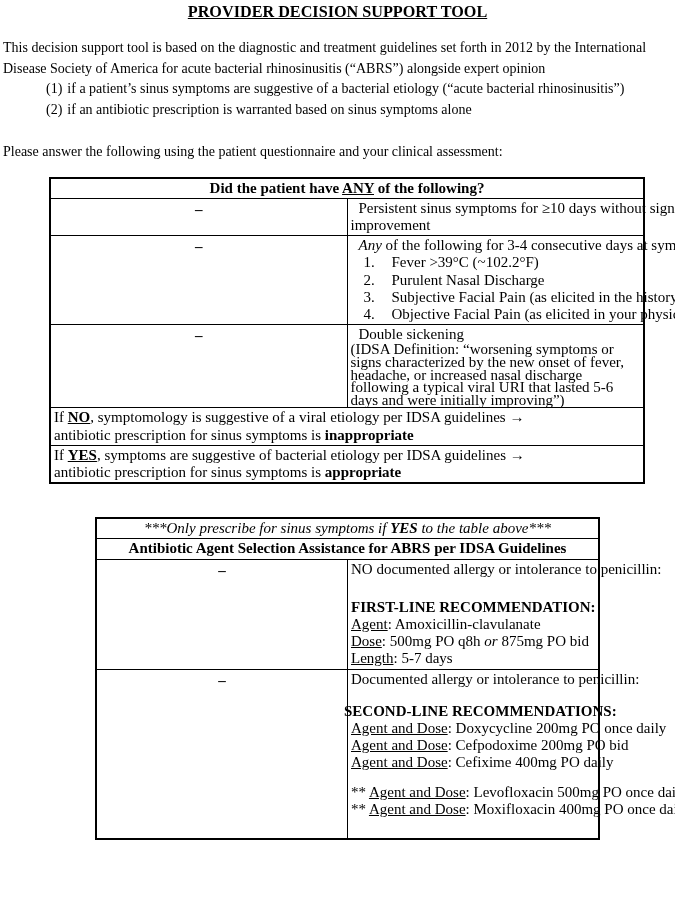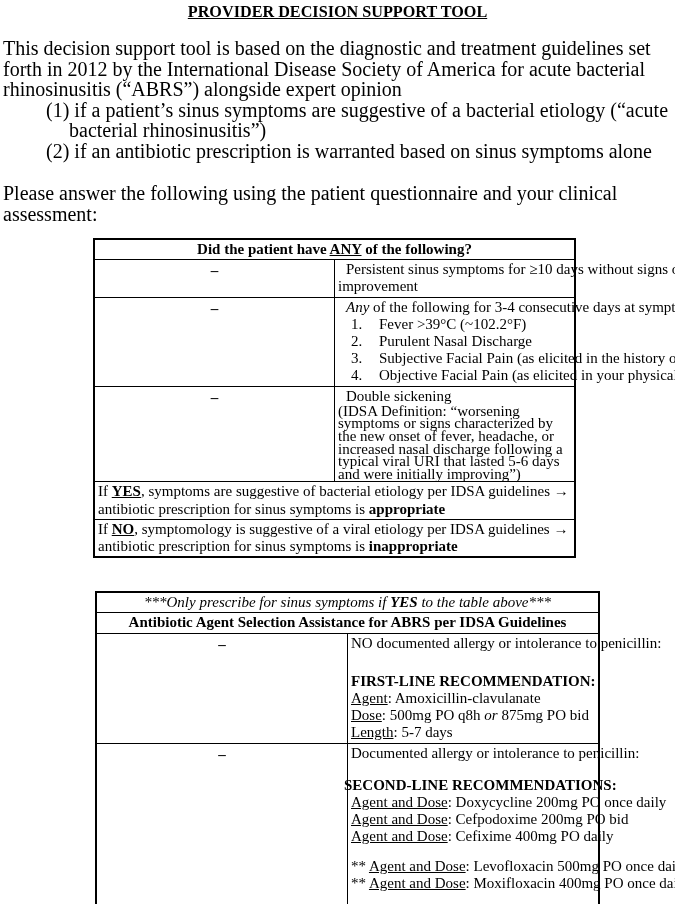--- a/index.html
+++ b/index.html
@@ -3,39 +3,39 @@
 <meta charset="utf-8">
 <style>
   html,body{margin:0;padding:0;background:#fff;}
   body{width:675px;height:904px;overflow:hidden;color:#000;
        font-family:"Liberation Serif","DejaVu Serif",serif;}
   .page{box-sizing:border-box;width:675px;height:904px;padding:0 3px 0 3px;}
 
   
   .title{font-size:16.2px;font-weight:bold;text-decoration:underline;
          text-align:center;margin:3px 0 0 0;}
-  .bodytext{font-size:20px;line-height:20.5px;}
+  .bodytext{font-size:14px;line-height:20.5px;}
   .intro{margin:16px 0 0 0;}
   .decide{margin:18px 0 0 0;}
   .d-item{padding-left:66px;text-indent:-23px;}
   .d-num{padding-right:5px;}
   .instruction{margin:22px 0 0 0;}
 
   
   .u{text-decoration:underline;}
   .b{font-weight:bold;}
   .bu{font-weight:bold;text-decoration:underline;}
   .it{font-style:italic;}
   .bit{font-weight:bold;font-style:italic;}
 
   
   table{border-collapse:collapse;table-layout:fixed;border:2px solid #000;}
   td{border:1.5px solid #000;vertical-align:top;padding:1px 3px;
      font-size:15px;line-height:17.2px;}
-  .t1{width:483px;margin:14px 0 0 90px;}
+  .t1{width:596px;margin:14px 0 0 46px;}
   .t2{width:505px;margin:33px 0 0 92px;}
   .mk{width:38px;text-align:center;font-weight:bold;padding-top:2px;}
   .hdr{text-align:center;font-weight:bold;}
   .line{white-space:nowrap;}
   .ind{text-indent:8px;}
   .small{font-size:15px;line-height:12.6px;white-space:normal;}
   .oitem{display:flex;}
   .onum{flex:none;width:28px;padding-left:13px;box-sizing:content-box;}
   .arrow{font-weight:bold;}
   .gap21{height:21px;} .gap15{height:15px;} .gap12{height:12px;} .gap19{height:19px;}
@@ -98,29 +98,29 @@
     <tr>
       <td class="mk">–</td>
       <td>
         <div class="line ind">Double sickening</div>
         <div class="small">(IDSA Definition: “worsening symptoms or signs characterized by the new onset of fever, headache, or increased nasal discharge following a typical viral URI that lasted 5-6 days and were initially improving”)</div>
       </td>
     </tr>
 
     <tr>
       <td colspan="2">
-        <div class="line"><span>If </span><span class="bu">YES</span><span>, symptoms are suggestive of bacterial etiology per IDSA guidelines </span><span class="arrow">→</span></div>
-        <div class="line"><span>antibiotic prescription for sinus symptoms is </span><span class="b">appropriate</span></div>
+        <div class="line"><span>If </span><span class="bu">NO</span><span>, symptomology is suggestive of a viral etiology per IDSA guidelines </span><span class="arrow">→</span></div>
+        <div class="line"><span>antibiotic prescription for sinus symptoms is </span><span class="b">inappropriate</span></div>
       </td>
     </tr>
 
     <tr>
       <td colspan="2">
-        <div class="line"><span>If </span><span class="bu">NO</span><span>, symptomology is suggestive of a viral etiology per IDSA guidelines </span><span class="arrow">→</span></div>
-        <div class="line"><span>antibiotic prescription for sinus symptoms is </span><span class="b">inappropriate</span></div>
+        <div class="line"><span>If </span><span class="bu">YES</span><span>, symptoms are suggestive of bacterial etiology per IDSA guidelines </span><span class="arrow">→</span></div>
+        <div class="line"><span>antibiotic prescription for sinus symptoms is </span><span class="b">appropriate</span></div>
       </td>
     </tr>
   </tbody>
     </table>
 
   <table class="t2">
     <tbody>
         <tr>
       <td colspan="2" class="hdr"><span class="it" style="font-weight:normal">***Only prescribe for sinus symptoms if </span><span class="bit">YES</span><span class="it" style="font-weight:normal"> to the table above***</span></td>
     </tr>

